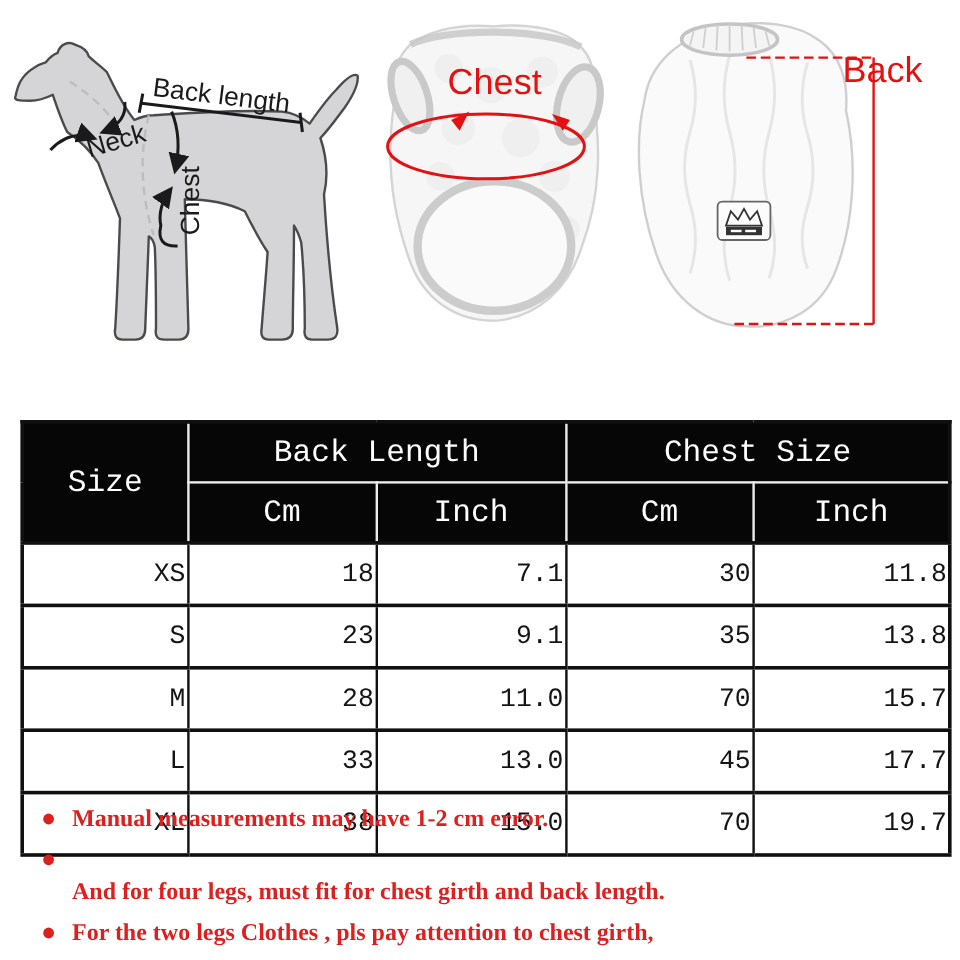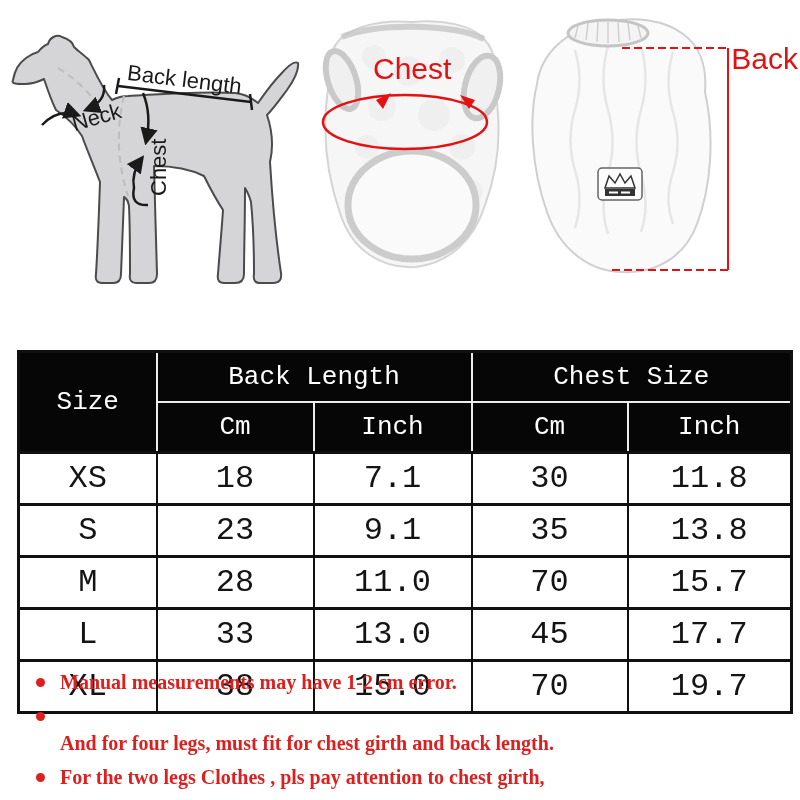--- a/index.html
+++ b/index.html
@@ -7,29 +7,29 @@
         font-family:"Liberation Sans",sans-serif;}
   .abs{position:absolute;}
 
   
   .dog-label{color:#1a1a1a;font-size:22px;white-space:nowrap;}
   .red-label{color:#e31111;font-size:30px;white-space:nowrap;line-height:34px;}
   .lbl-backlength{left:129px;top:60px;transform:rotate(7deg);transform-origin:left top;}
   .lbl-neck{left:69px;top:112px;transform:rotate(-16deg);transform-origin:left top;}
   .lbl-dogchest{left:146px;top:120px;height:76px;writing-mode:vertical-rl;transform:rotate(180deg);}
   .lbl-chest{left:373px;top:52px;}
-  .lbl-backlen2{left:702px;top:42px;width:96px;text-align:right;}
+  .lbl-backlen2{left:702px;top:42px;width:96px;}
 
   
   table.size{position:absolute;left:17px;top:350px;width:773px;border-collapse:collapse;
              table-layout:fixed;font-family:"Liberation Mono",monospace;color:#141414;}
   table.size{border:3px solid #101010;}
   table.size th{background:#060606;color:#ffffff;font-weight:normal;font-size:26px;
                 border:2px solid #ececec;height:46px;}
-  table.size td{font-size:32px;text-align:center;height:47px;
+  table.size td{font-size:22px;text-align:right;height:47px;
                 border:2px solid #101010;border-top-width:3px;border-bottom-width:3px;}
 
   
   .notes{position:absolute;left:30px;top:671px;width:760px;
          font-family:"Liberation Serif",serif;font-weight:bold;font-size:20px;color:#dc1f1f;}
   .note-line{display:flex;align-items:flex-start;margin-bottom:11px;line-height:23px;text-align:center;}
   .bullet{flex:0 0 auto;width:9px;height:9px;border-radius:50%;background:#dc1f1f;
           margin:7px 15px 0 6px;}
   .note-line.no-bullet{padding-left:30px;}
 </style>

